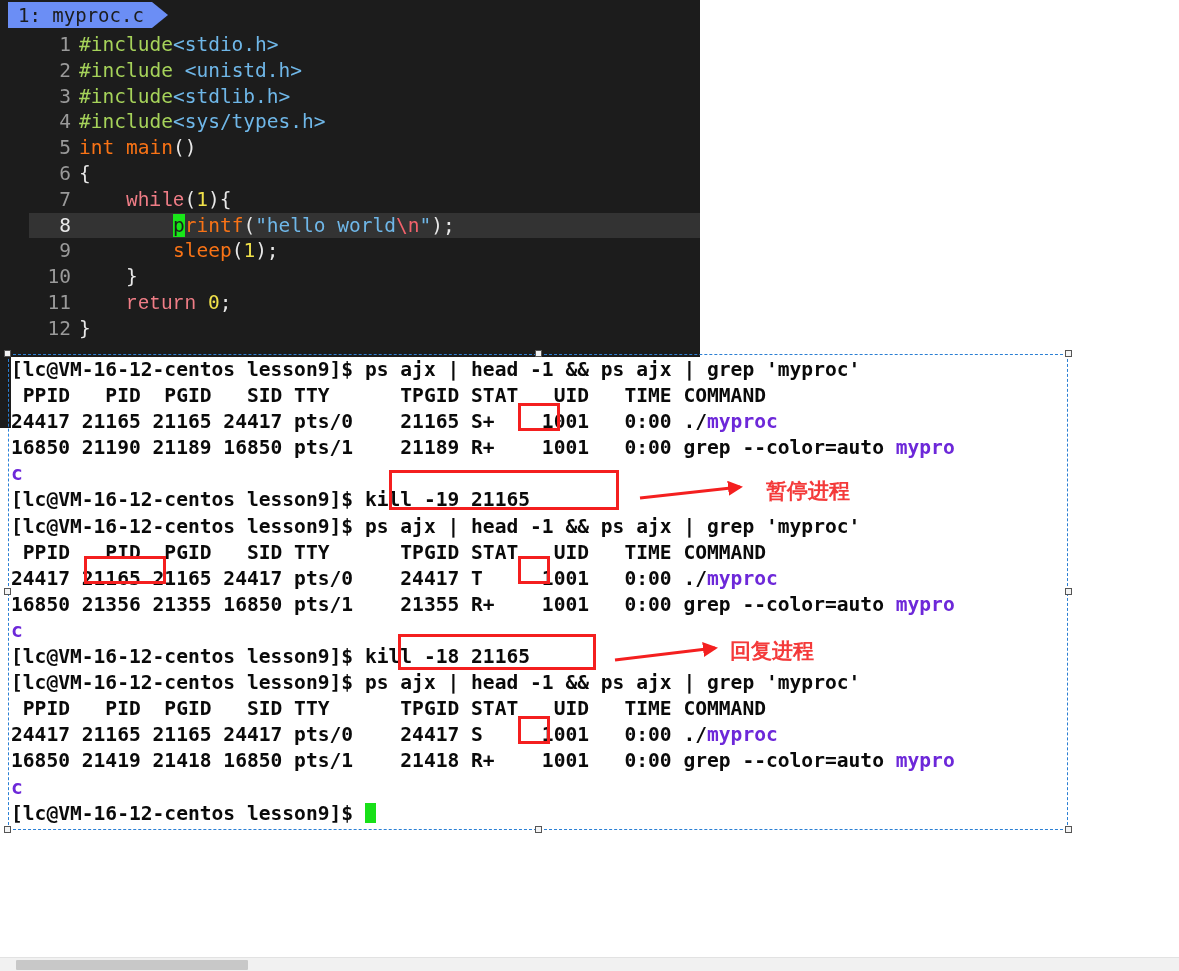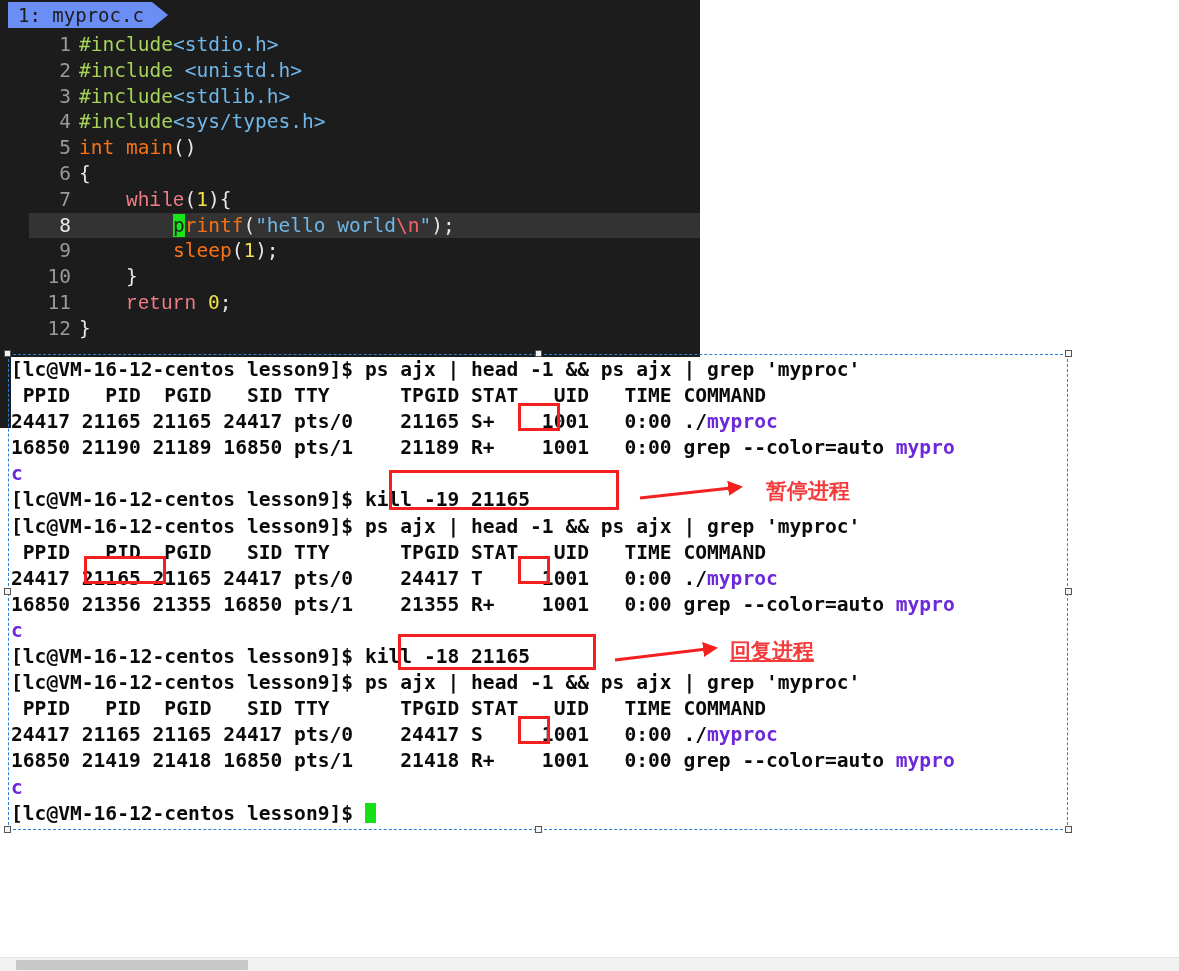--- a/index.html
+++ b/index.html
@@ -189,21 +189,21 @@
 </div>
 
 <div id="annotation-layer" style="position:absolute;left:0;top:0;width:1179px;height:971px;pointer-events:none;">
     <div class="annot-box" style="left: 518px; top: 403px; width: 42px; height: 28px; border-color: rgb(244, 31, 31);"></div>
     <div class="annot-box" style="left: 389px; top: 470px; width: 230px; height: 40px; border-color: rgb(244, 31, 31);"></div>
     <div class="annot-box" style="left: 84px; top: 556px; width: 82px; height: 28px; border-color: rgb(244, 31, 31);"></div>
     <div class="annot-box" style="left: 518px; top: 556px; width: 32px; height: 28px; border-color: rgb(244, 31, 31);"></div>
     <div class="annot-box" style="left: 398px; top: 634px; width: 198px; height: 36px; border-color: rgb(244, 31, 31);"></div>
     <div class="annot-box" style="left: 518px; top: 716px; width: 32px; height: 28px; border-color: rgb(244, 31, 31);"></div>
     <div class="annot-text" style="left: 755px; top: 477px; color: rgb(244, 58, 58); margin-left: 11px;">暂停进程</div>
-    <div class="annot-text" style="left: 730px; top: 637px; color: rgb(244, 58, 58); text-decoration: underline;">回复进程</div>
+    <div class="annot-text" style="left: 730px; top: 637px; color: rgb(244, 58, 58);">回复进程</div>
     <svg width="1179" height="971" style="position: absolute; left: 0px; top: 0px; pointer-events: none;">
       <defs>
         <marker id="arrowhead" markerWidth="5" markerHeight="5" refX="4" refY="2.5" orient="auto">
           <polygon points="0,0 5,2.5 0,5" fill="#f41f1f"></polygon>
         </marker>
       </defs>
       <line x1="640" y1="498" x2="740" y2="487" stroke="#f41f1f" stroke-width="3" marker-end="url(#arrowhead)"></line>
       <line x1="615" y1="660" x2="715" y2="648" stroke="#f41f1f" stroke-width="3" marker-end="url(#arrowhead)"></line>
     </svg>
   </div>

